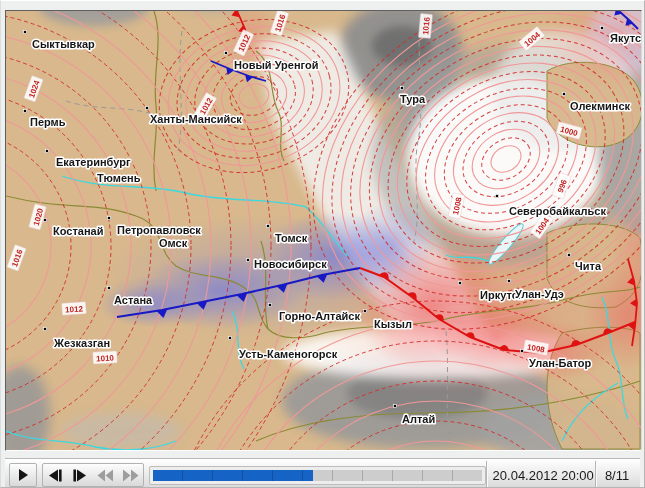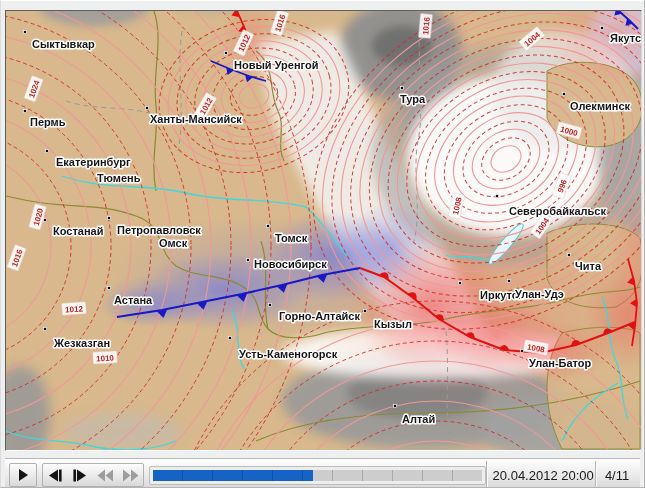--- a/index.html
+++ b/index.html
@@ -365,15 +365,15 @@
     </div>
     <div class="progress-panel">
       <div class="track">
         <div class="fill" id="progress-fill" style="width: 48.5%; background: rgb(21, 99, 196);"></div>
       </div>
     </div>
     <div class="spacer"></div>
     <div class="sep"></div>
     <div class="stamp">20.04.2012 20:00</div>
     <div class="sep"></div>
-    <div class="counter">4/11</div>
+    <div class="counter">8/11</div>
   </div>
 </div>
 
 </body></html>

